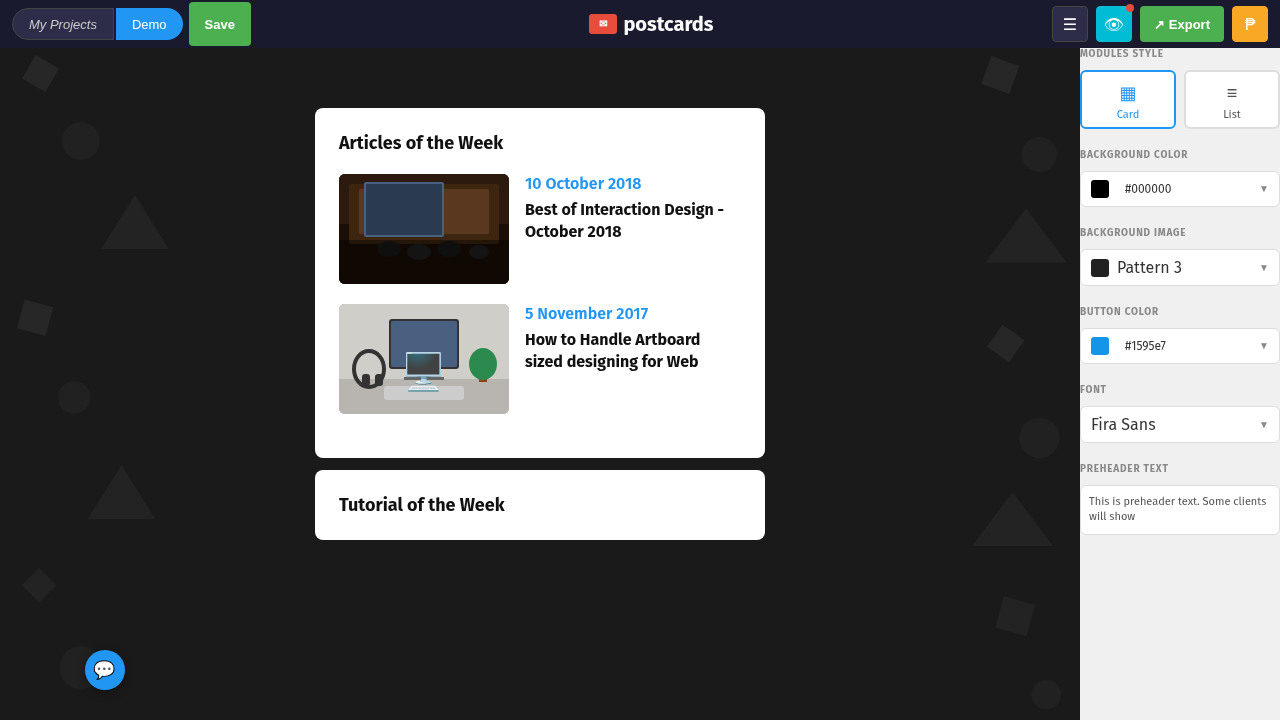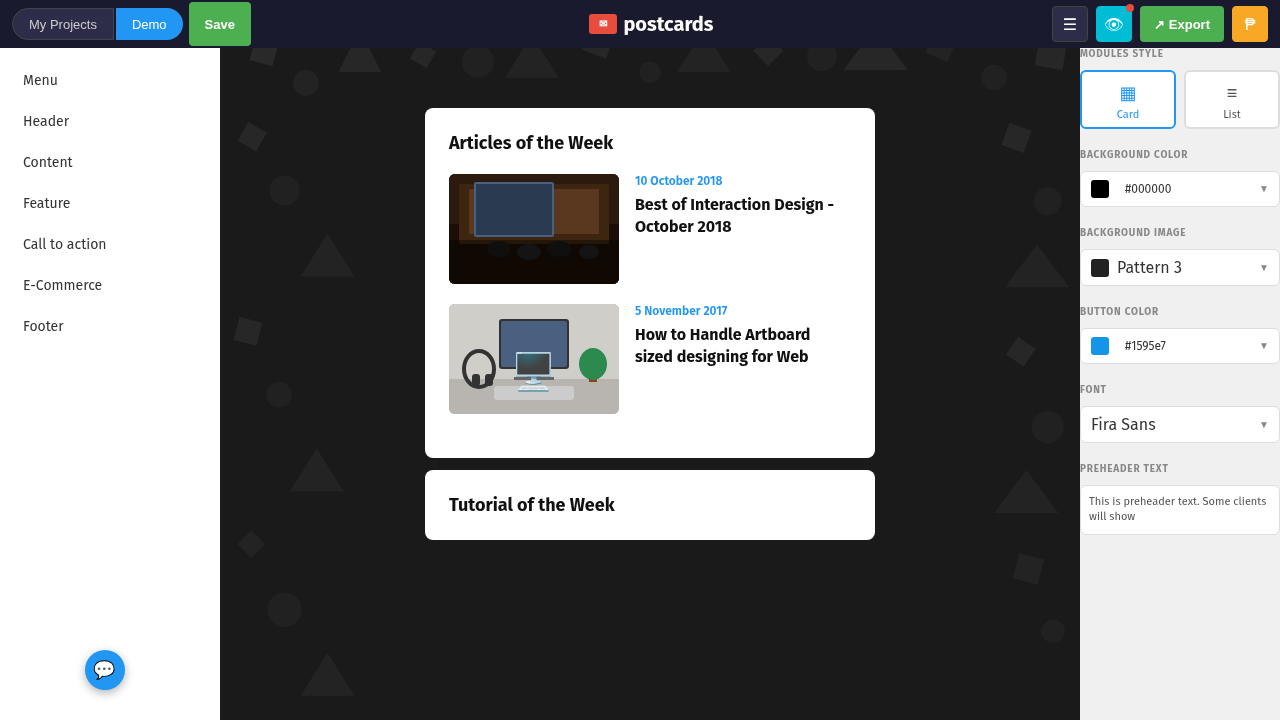--- a/index.html
+++ b/index.html
@@ -49,20 +49,21 @@
     }
 
     .btn-demo {
       background: #2196f3;
       color: white;
       border-radius: 0 20px 20px 0;
       margin-left: -4px;
     }
     .btn-my-projects {
       border-radius: 20px 0 0 20px;
+      font-style: italic;
     }
 
     .btn-save {
       background: #4caf50;
       color: white;
       border-radius: 4px;
       border: none;
       height: 44px;
       padding: 0 16px;
       cursor: pointer;
@@ -229,21 +230,21 @@
       object-fit: cover;
       background: #555;
       overflow: hidden;
     }
 
     .article-meta {
       flex: 1;
     }
 
     .article-date {
-      font-size: 12px;
+      font-size: 16px;
       font-weight: 600;
       color: #2196f3;
       margin-bottom: 6px;
     }
 
     .article-headline {
       font-size: 16px;
       font-weight: 700;
       color: #111;
       line-height: 1.4;
@@ -458,29 +459,20 @@
       <span>Export</span>
     </button>
     <div class="icon-btn yellow">
       <span>₱</span>
     </div>
   </div>
 </div>
 
 <div class="main-layout">
 
-  <div class="sidebar">
-    <div class="sidebar-item">Menu</div>
-    <div class="sidebar-item">Header</div>
-    <div class="sidebar-item">Content</div>
-    <div class="sidebar-item">Feature</div>
-    <div class="sidebar-item">Call to action</div>
-    <div class="sidebar-item">E-Commerce</div>
-    <div class="sidebar-item">Footer</div>
-  </div>
 
   <div class="canvas-area">
     <div class="canvas-bg">
 
       <svg class="pattern-svg" viewBox="0 0 800 680" preserveAspectRatio="xMidYMid slice">
         <rect width="800" height="680" fill="#1a1a1a"></rect>
 
         <rect x="30" y="20" width="22" height="22" fill="#333" opacity="0.6" transform="rotate(15,41,31)"></rect>
         <circle cx="80" cy="60" r="12" fill="#333" opacity="0.4"></circle>
         <polygon points="130,10 150,50 110,50" fill="#333" opacity="0.5"></polygon>

